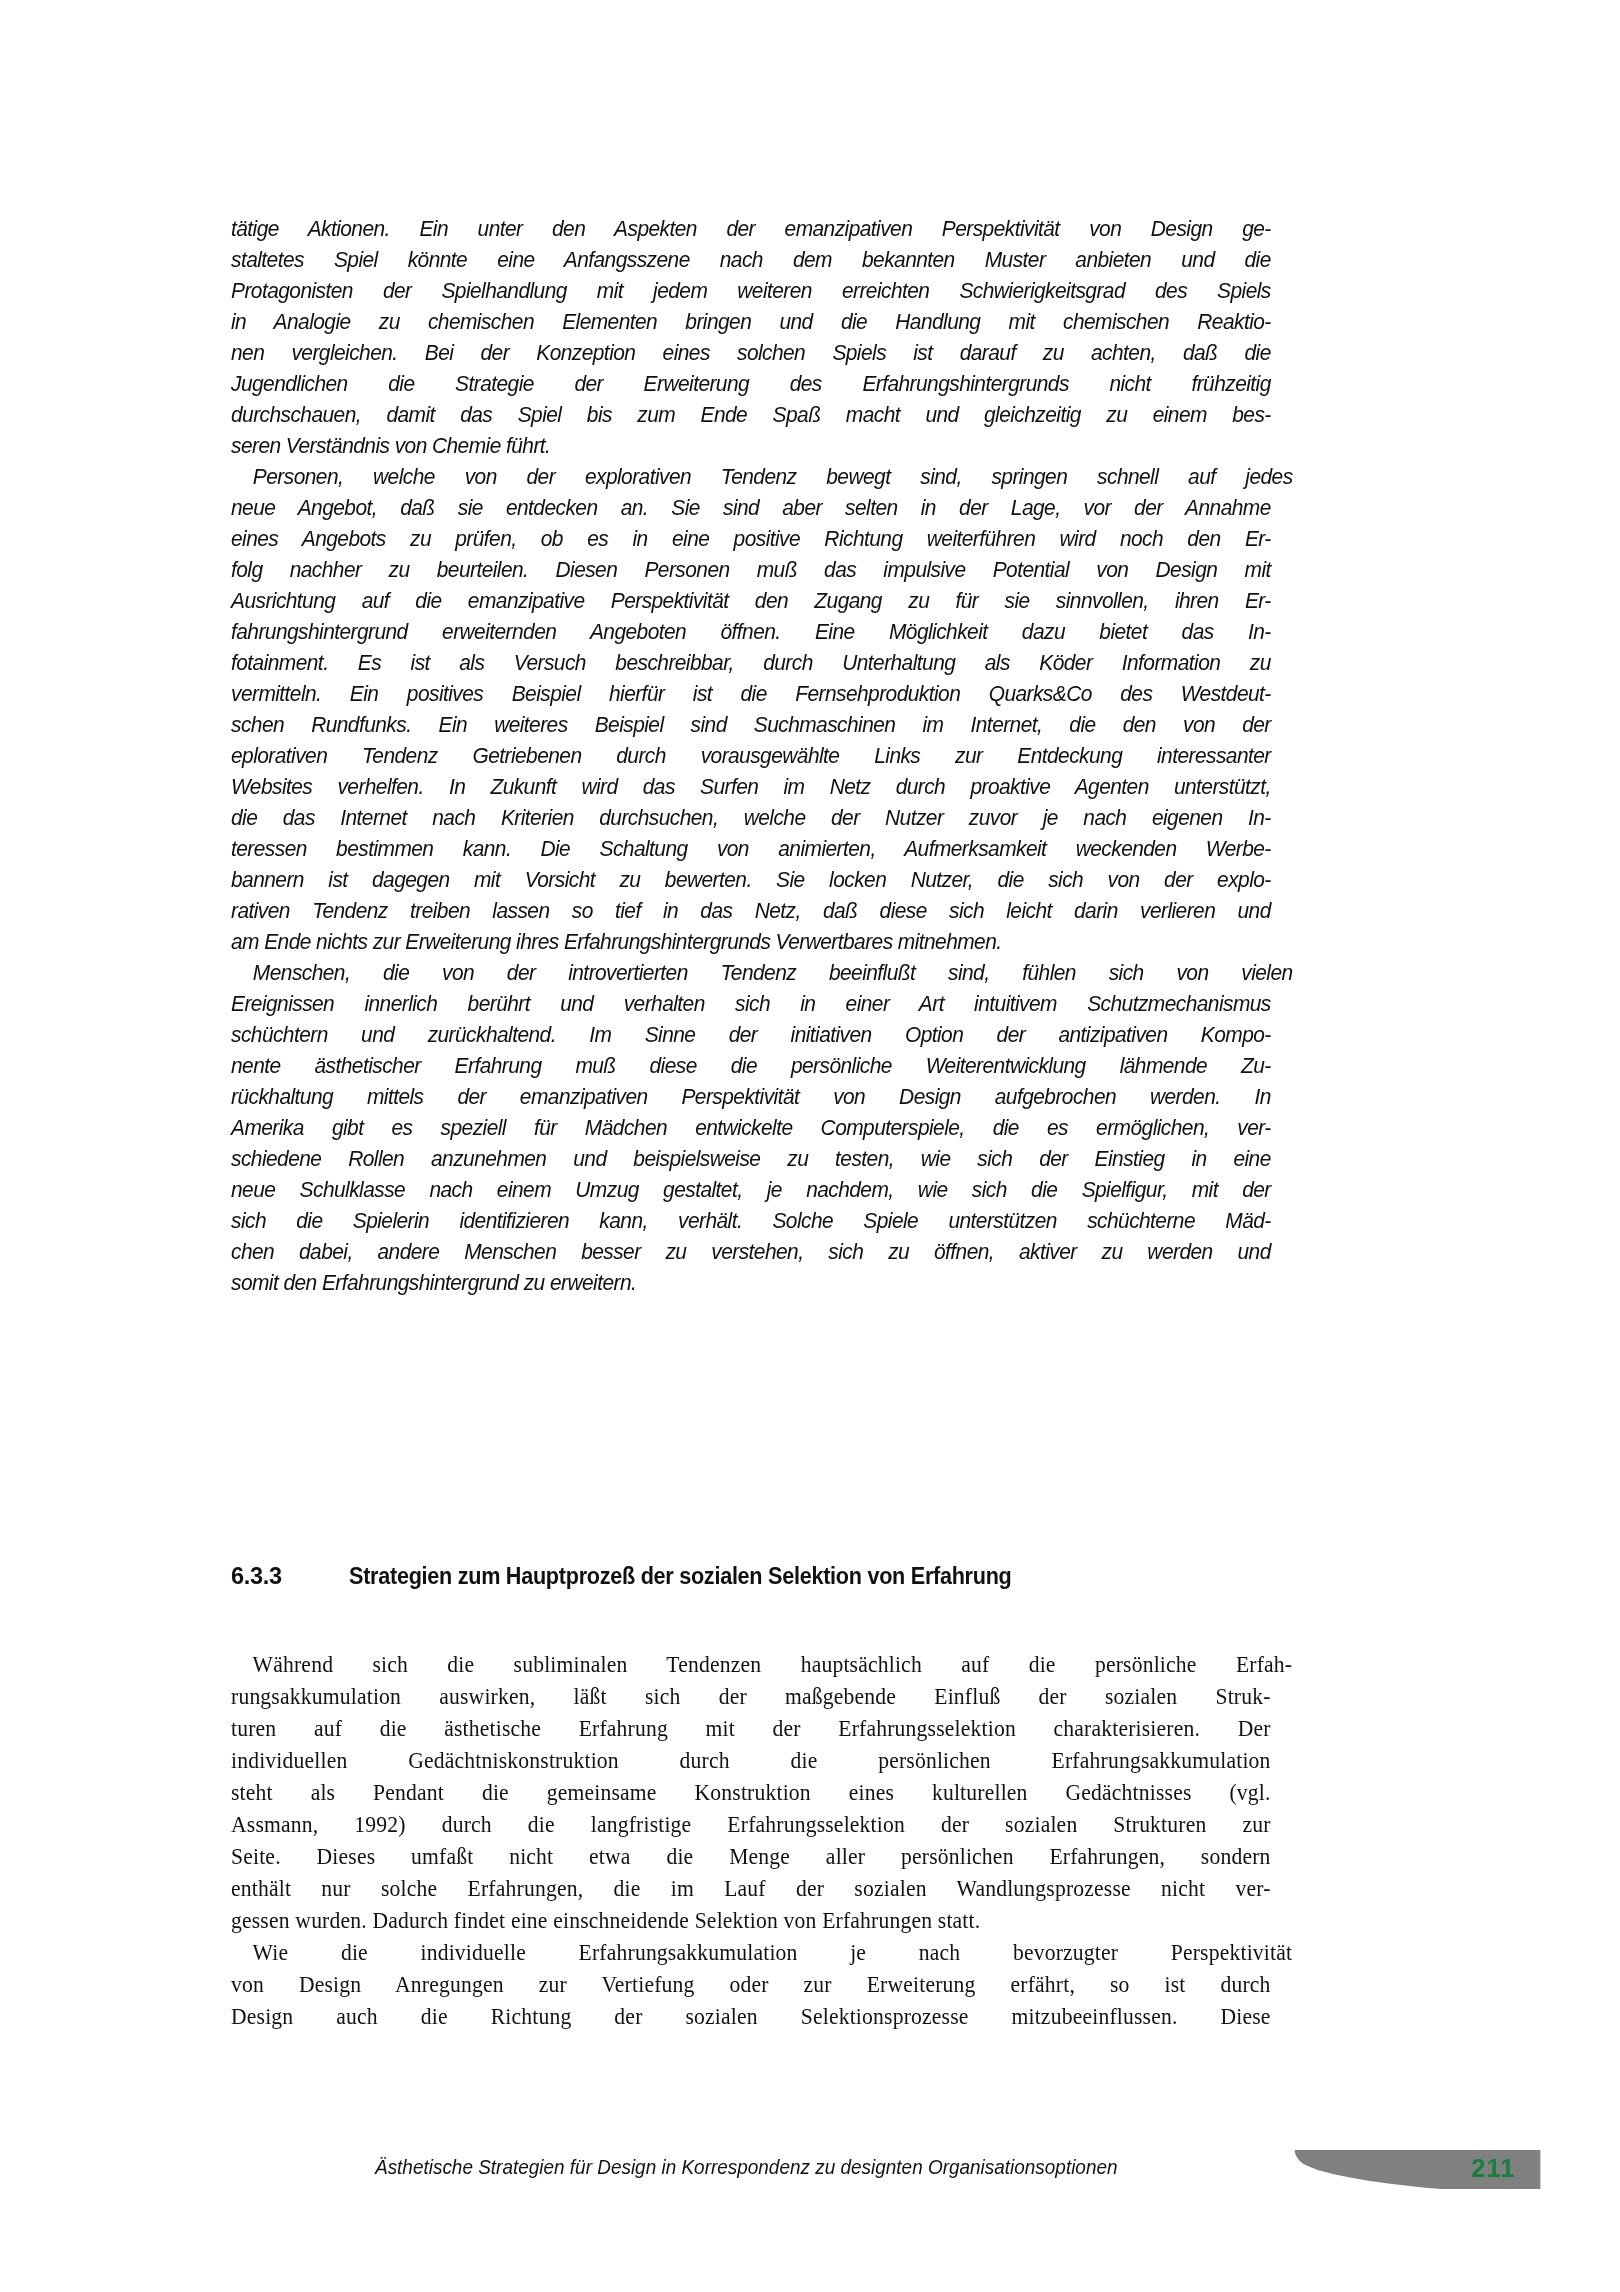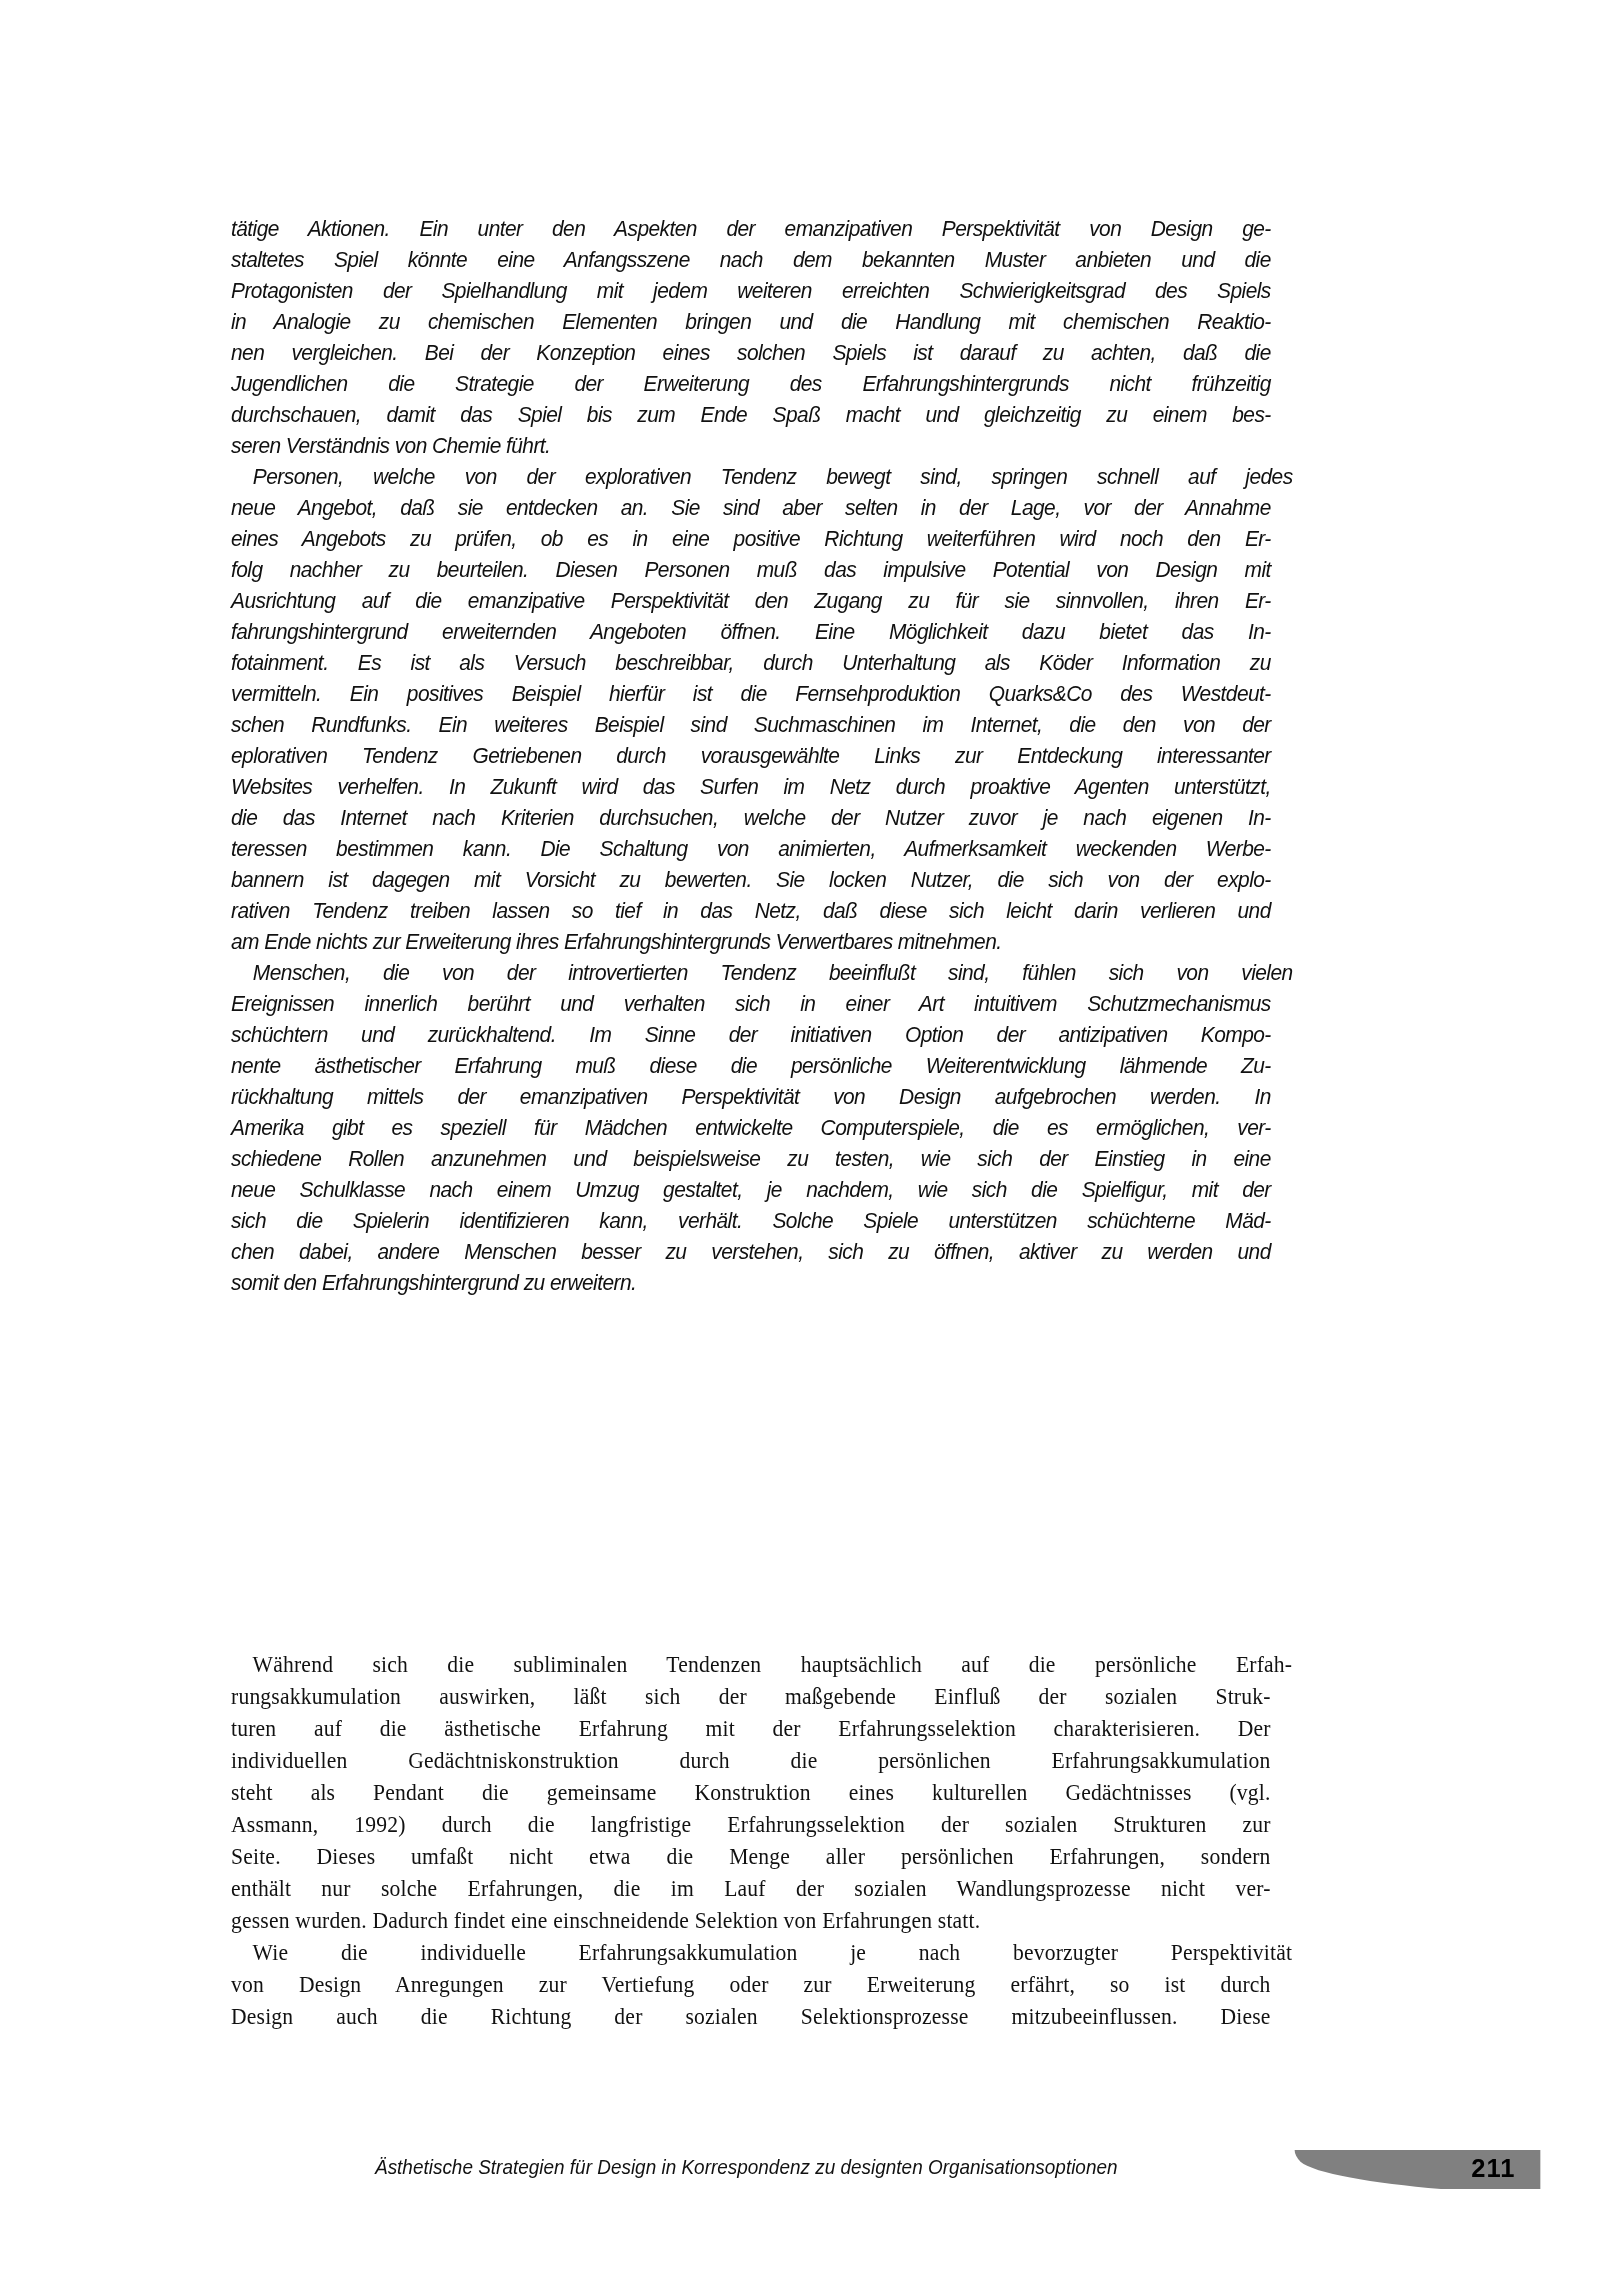--- a/index.html
+++ b/index.html
@@ -86,20 +86,23 @@
         <span class="line sans">rückhaltung mittels der emanzipativen Perspektivität von Design aufgebrochen werden. In</span>
         <span class="line sans">Amerika gibt es speziell für Mädchen entwickelte Computerspiele, die es ermöglichen, ver-</span>
         <span class="line sans">schiedene Rollen anzunehmen und beispielsweise zu testen, wie sich der Einstieg in eine</span>
         <span class="line sans">neue Schulklasse nach einem Umzug gestaltet, je nachdem, wie sich die Spielfigur, mit der</span>
         <span class="line sans">sich die Spielerin identifizieren kann, verhält. Solche Spiele unterstützen schüchterne Mäd-</span>
         <span class="line sans">chen dabei, andere Menschen besser zu verstehen, sich zu öffnen, aktiver zu werden und</span>
         <span class="line sans last">somit den Erfahrungshintergrund zu erweitern.</span>
       </div>
     </div>
 
+  <div class="heading">
+    <span class="num">6.3.3</span><span class="title">Strategien zum Hauptprozeß der sozialen Selektion von Erfahrung</span>
+  </div>
 
   <div class="column serif-block" id="serif-block">
       <div>
         <span class="line serif indent">Während sich die subliminalen Tendenzen hauptsächlich auf die persönliche Erfah-</span>
         <span class="line serif">rungsakkumulation auswirken, läßt sich der maßgebende Einfluß der sozialen Struk-</span>
         <span class="line serif">turen auf die ästhetische Erfahrung mit der Erfahrungsselektion charakterisieren. Der</span>
         <span class="line serif">individuellen Gedächtniskonstruktion durch die persönlichen Erfahrungsakkumulation</span>
         <span class="line serif">steht als Pendant die gemeinsame Konstruktion eines kulturellen Gedächtnisses (vgl.</span>
         <span class="line serif">Assmann, 1992) durch die langfristige Erfahrungsselektion der sozialen Strukturen zur</span>
         <span class="line serif">Seite. Dieses umfaßt nicht etwa die Menge aller persönlichen Erfahrungen, sondern</span>
@@ -112,17 +115,17 @@
         <span class="line serif">Design auch die Richtung der sozialen Selektionsprozesse mitzubeeinflussen. Diese</span>
       </div>
     </div>
 
   <div class="footer-title">Ästhetische Strategien für Design in Korrespondenz zu designten Organisationsoptionen</div>
 
   <div class="page-tab">
     <svg width="247" height="39" viewBox="0 0 252 40">
       <path id="tab-path" d="M0 0 L252 0 L252 40 L150 40 C80 34 20 24 6 12 C2 8 0 4 0 0 Z" fill="#808080"></path>
     </svg>
-    <span class="page-number" style="color: #000000;">211</span>
+    <span class="page-number" style="color: #15803d;">211</span>
   </div>
 
 </div>
 
 
 </body></html>

